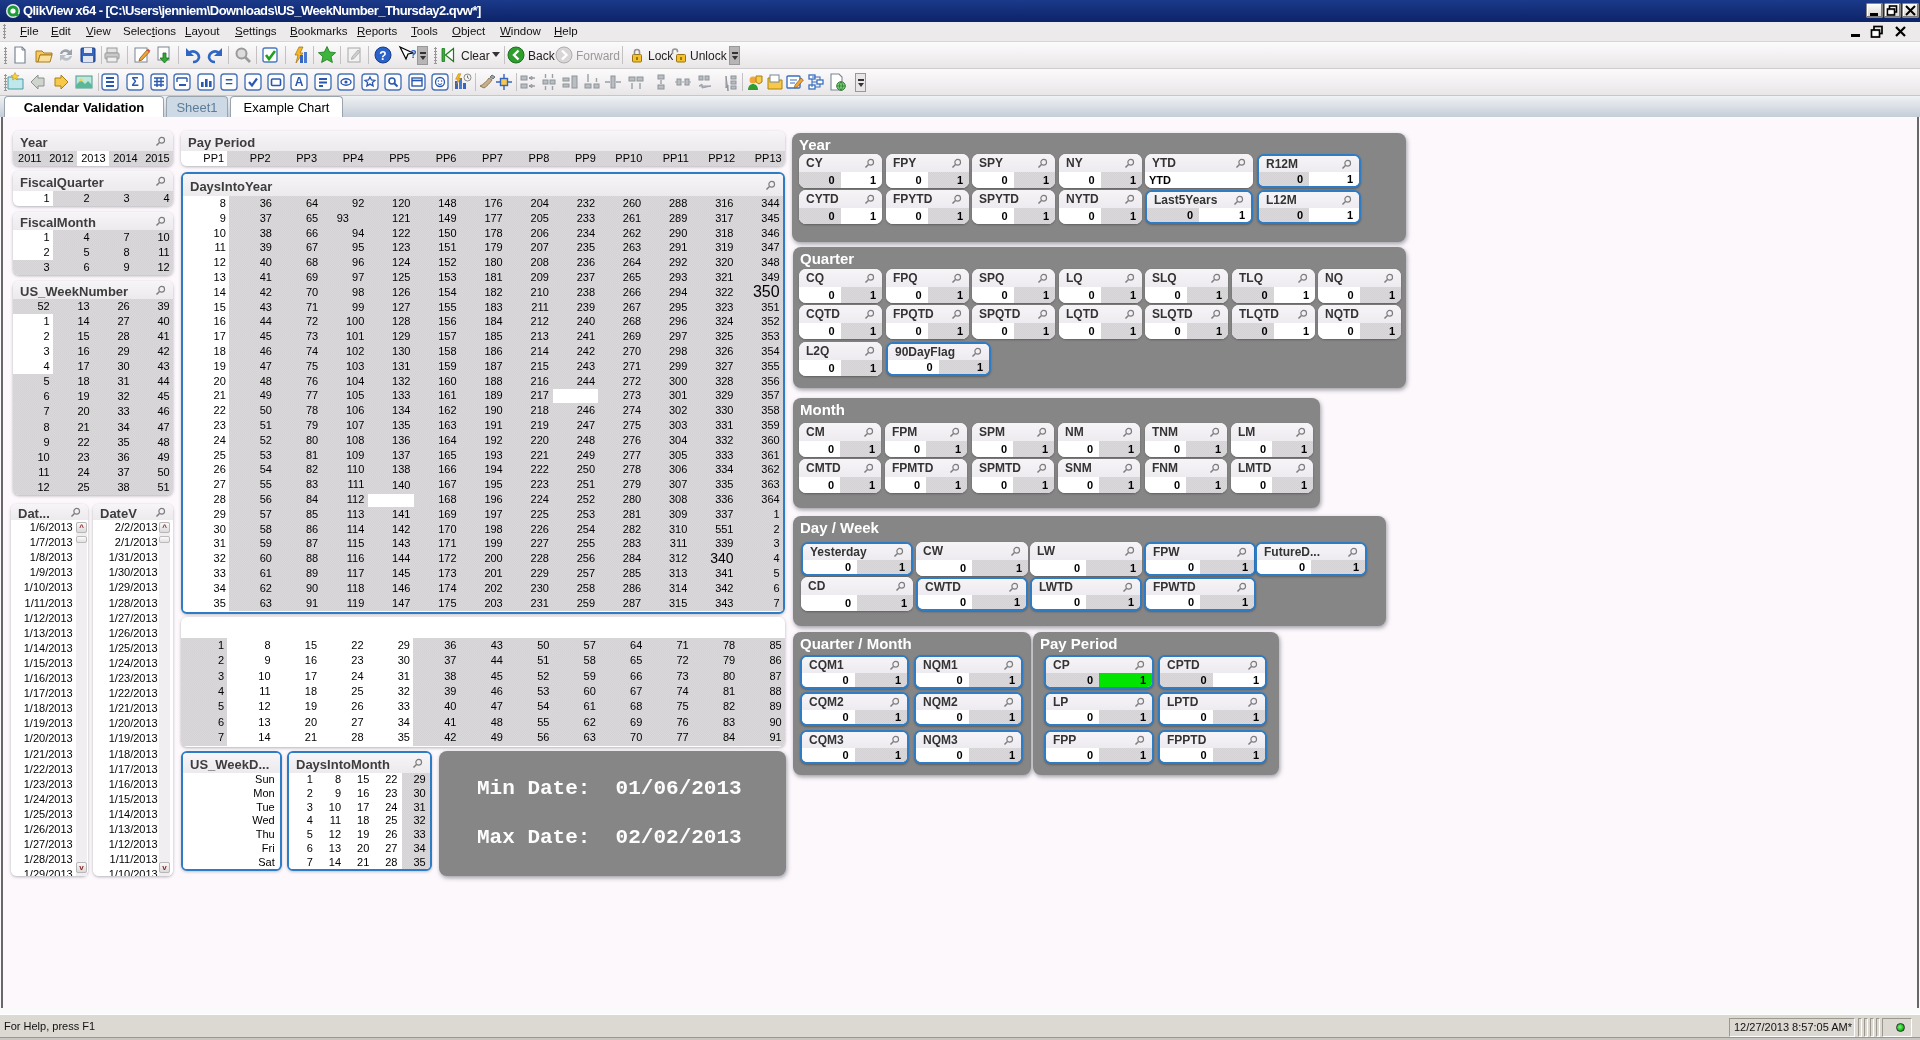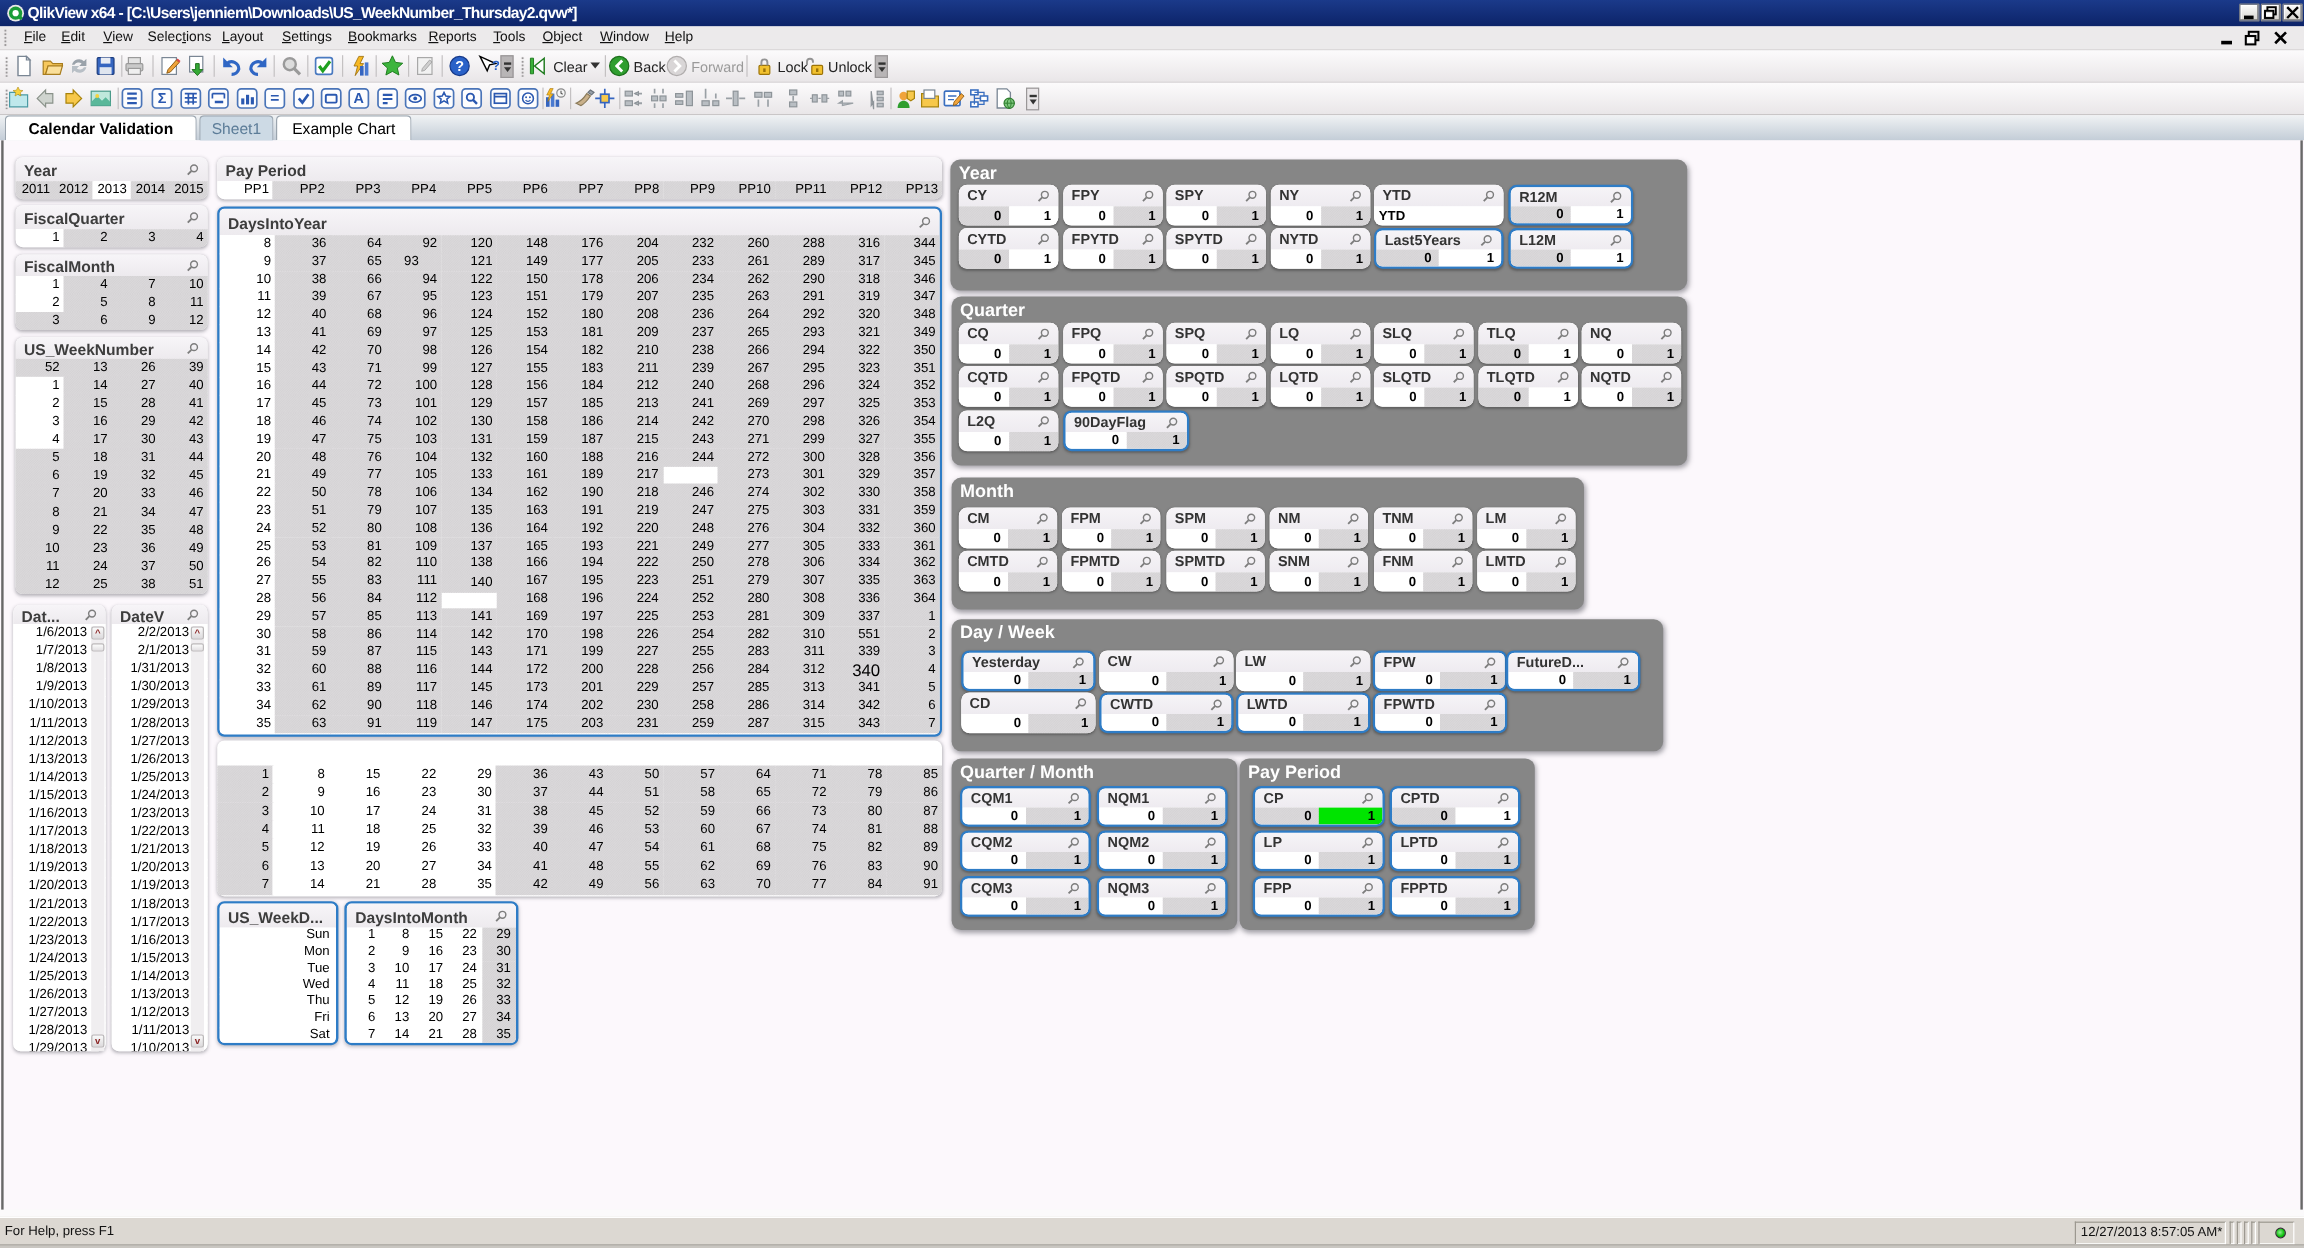--- a/index.html
+++ b/index.html
@@ -689,21 +689,21 @@
       <div class="cell g" style="left:92.3px;top:110.8px;width:46.85px;height:15.5px;line-height:14.8px;padding-right:4px;font-size:11px;text-align:right">70</div>
       <div class="cell g" style="left:138.45px;top:110.8px;width:46.85px;height:15.5px;line-height:14.8px;padding-right:4px;font-size:11px;text-align:right">98</div>
       <div class="cell g" style="left:184.6px;top:110.8px;width:46.85px;height:15.5px;line-height:14.8px;padding-right:4px;font-size:11px;text-align:right">126</div>
       <div class="cell g" style="left:230.75px;top:110.8px;width:46.85px;height:15.5px;line-height:14.8px;padding-right:4px;font-size:11px;text-align:right">154</div>
       <div class="cell g" style="left:276.9px;top:110.8px;width:46.85px;height:15.5px;line-height:14.8px;padding-right:4px;font-size:11px;text-align:right">182</div>
       <div class="cell g" style="left:323.05px;top:110.8px;width:46.85px;height:15.5px;line-height:14.8px;padding-right:4px;font-size:11px;text-align:right">210</div>
       <div class="cell g" style="left:369.2px;top:110.8px;width:46.85px;height:15.5px;line-height:14.8px;padding-right:4px;font-size:11px;text-align:right">238</div>
       <div class="cell g" style="left:415.35px;top:110.8px;width:46.85px;height:15.5px;line-height:14.8px;padding-right:4px;font-size:11px;text-align:right">266</div>
       <div class="cell g" style="left:461.5px;top:110.8px;width:46.85px;height:15.5px;line-height:14.8px;padding-right:4px;font-size:11px;text-align:right">294</div>
       <div class="cell g" style="left:507.65px;top:110.8px;width:46.85px;height:15.5px;line-height:14.8px;padding-right:4px;font-size:11px;text-align:right">322</div>
-      <div class="cell g" style="left:553.8px;top:110.8px;width:46.85px;height:15.5px;line-height:14.8px;padding-right:4px;font-size:11px;text-align:right">350</div>
+      <div class="cell g" style="left:553.8px;top:110.8px;width:46.85px;height:15.5px;line-height:14.8px;padding-right:4px;font-size:16px;text-align:right">350</div>
       <div class="cell w" style="left:0px;top:125.6px;width:46.85px;height:15.5px;line-height:14.8px;padding-right:4px;font-size:11px;text-align:right">15</div>
       <div class="cell g" style="left:46.15px;top:125.6px;width:46.85px;height:15.5px;line-height:14.8px;padding-right:4px;font-size:11px;text-align:right">43</div>
       <div class="cell g" style="left:92.3px;top:125.6px;width:46.85px;height:15.5px;line-height:14.8px;padding-right:4px;font-size:11px;text-align:right">71</div>
       <div class="cell g" style="left:138.45px;top:125.6px;width:46.85px;height:15.5px;line-height:14.8px;padding-right:4px;font-size:11px;text-align:right">99</div>
       <div class="cell g" style="left:184.6px;top:125.6px;width:46.85px;height:15.5px;line-height:14.8px;padding-right:4px;font-size:11px;text-align:right">127</div>
       <div class="cell g" style="left:230.75px;top:125.6px;width:46.85px;height:15.5px;line-height:14.8px;padding-right:4px;font-size:11px;text-align:right">155</div>
       <div class="cell g" style="left:276.9px;top:125.6px;width:46.85px;height:15.5px;line-height:14.8px;padding-right:4px;font-size:11px;text-align:right">183</div>
       <div class="cell g" style="left:323.05px;top:125.6px;width:46.85px;height:15.5px;line-height:14.8px;padding-right:4px;font-size:11px;text-align:right">211</div>
       <div class="cell g" style="left:369.2px;top:125.6px;width:46.85px;height:15.5px;line-height:14.8px;padding-right:4px;font-size:11px;text-align:right">239</div>
       <div class="cell g" style="left:415.35px;top:125.6px;width:46.85px;height:15.5px;line-height:14.8px;padding-right:4px;font-size:11px;text-align:right">267</div>
@@ -1108,20 +1108,21 @@
       <div class="cell w" style="left:28.2px;top:89px;width:28.9px;height:14.5px;line-height:13.8px;padding-right:5px;font-size:11px;text-align:right">13</div>
       <div class="cell w" style="left:56.4px;top:89px;width:28.9px;height:14.5px;line-height:13.8px;padding-right:5px;font-size:11px;text-align:right">20</div>
       <div class="cell w" style="left:84.6px;top:89px;width:28.9px;height:14.5px;line-height:13.8px;padding-right:5px;font-size:11px;text-align:right">27</div>
       <div class="cell g" style="left:112.8px;top:89px;width:28.9px;height:14.5px;line-height:13.8px;padding-right:5px;font-size:11px;text-align:right">34</div>
       <div class="cell w" style="left:0px;top:102.8px;width:28.9px;height:14.5px;line-height:13.8px;padding-right:5px;font-size:11px;text-align:right">7</div>
       <div class="cell w" style="left:28.2px;top:102.8px;width:28.9px;height:14.5px;line-height:13.8px;padding-right:5px;font-size:11px;text-align:right">14</div>
       <div class="cell w" style="left:56.4px;top:102.8px;width:28.9px;height:14.5px;line-height:13.8px;padding-right:5px;font-size:11px;text-align:right">21</div>
       <div class="cell w" style="left:84.6px;top:102.8px;width:28.9px;height:14.5px;line-height:13.8px;padding-right:5px;font-size:11px;text-align:right">28</div>
       <div class="cell g" style="left:112.8px;top:102.8px;width:28.9px;height:14.5px;line-height:13.8px;padding-right:5px;font-size:11px;text-align:right">35</div>
     </div>
+<div id="minmax" style="left:439px;top:634px;width:347px;height:125px"><div class="abs" style="left:38px;top:26px">Min Date:  01/06/2013</div><div class="abs" style="left:38px;top:75px">Max Date:  02/02/2013</div></div>
 <div class="panel" style="left:792px;top:16px;width:614px;height:109px"></div>
 <div class="pcap" style="left:799px;top:19px">Year</div>
 <div class="pbox " style="left:799px;top:37px;width:83px;height:34px">
       <div class="pbcap" style="height:18px;line-height:18px">CY<svg class="mag" viewBox="0 0 12 12">
           <circle cx="7.3" cy="4.7" r="3.1" fill="none" stroke="#7d7d7d" stroke-width="1.3"></circle>
           <line x1="4.9" y1="7.1" x2="1.6" y2="10.4" stroke="#7d7d7d" stroke-width="1.7"></line>
         </svg></div>
       <div class="pcell g" style="left:0;top:18px;width:41.5px;height:16px;line-height:16px;padding-right:6px">0</div>
       <div class="pcell w" style="left:41.5px;top:18px;width:41.5px;height:16px;line-height:16px;padding-right:6px">1</div>
     </div>

